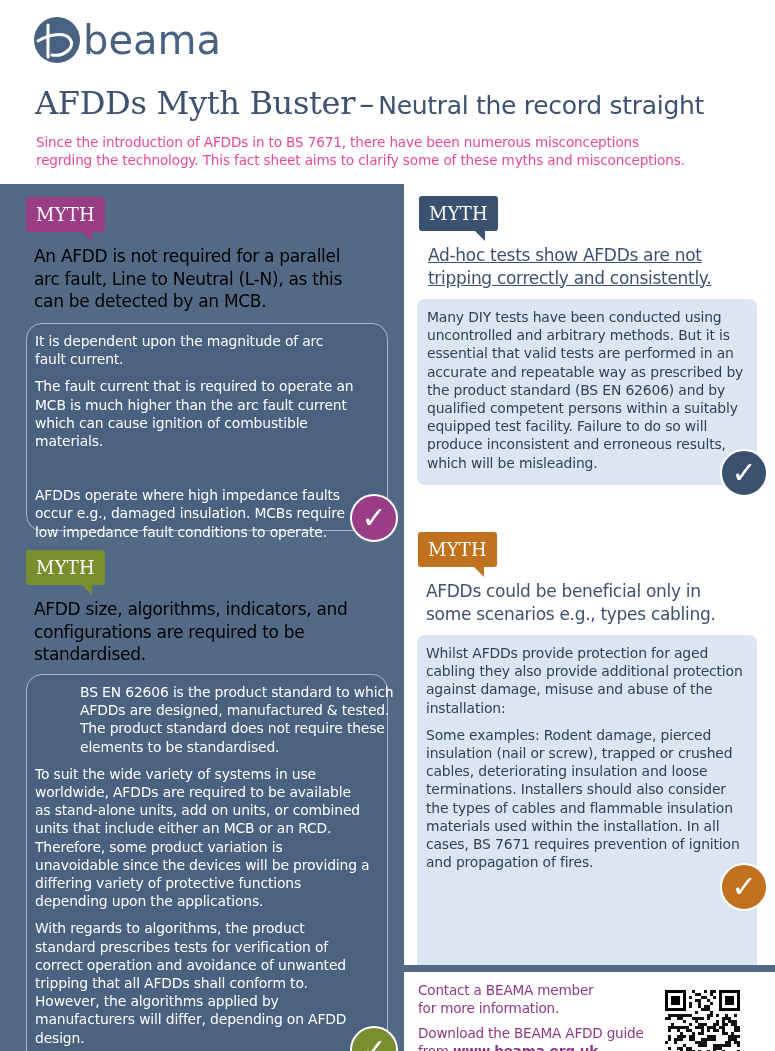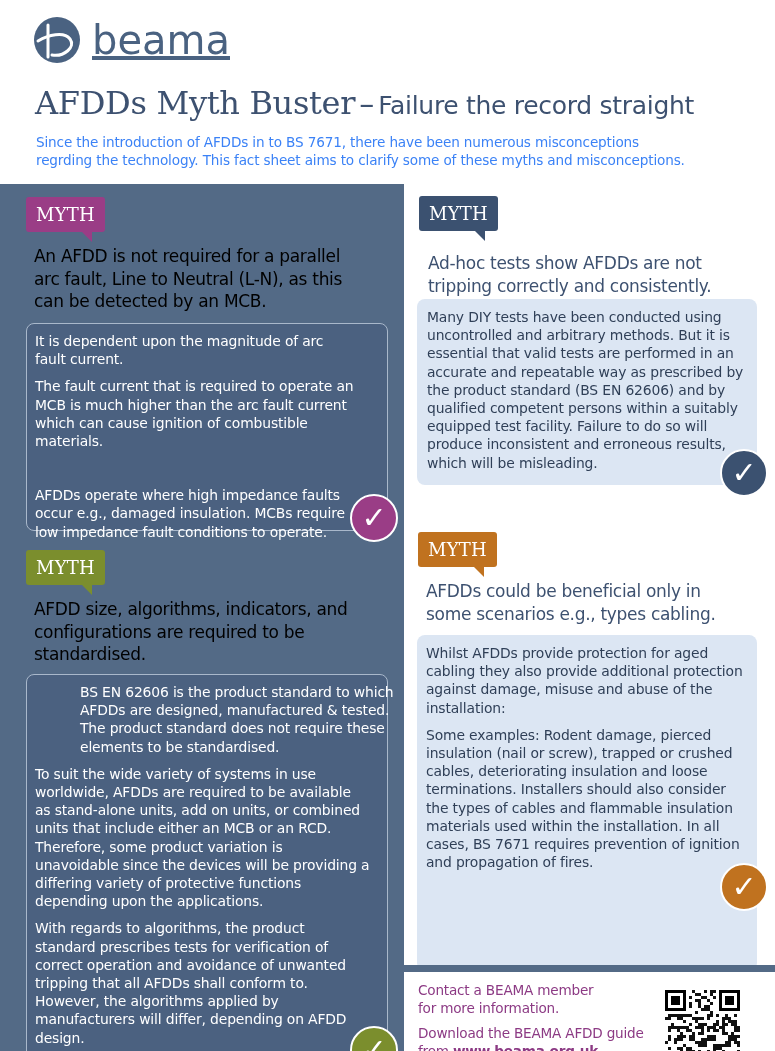--- a/index.html
+++ b/index.html
@@ -5,43 +5,43 @@
     html, body { margin: 0; padding: 0; }
     body {
       width: 775px; height: 1051px; overflow: hidden;
       background: #ffffff; position: relative;
       font-family: "DejaVu Sans", sans-serif;
       color: #3d5170;
     }
     .logo { position: absolute; left: 34px; top: 17px; display: flex; align-items: center; }
     .logo-mark { width: 46px; height: 46px; border-radius: 50%; background: #4a6281; position: relative; overflow: hidden; }
     .logo-mark svg { position: absolute; left: 0; top: 0; }
-    .logo-word { font-family: "DejaVu Sans", sans-serif; font-size: 40px; color: #4a6281; margin-left: 12px; letter-spacing: 0px; line-height: 46px; font-weight: 400; text-decoration: underline; }
+    .logo-word { font-family: "DejaVu Sans", sans-serif; font-size: 40px; color: #4a6281; margin-left: 3px; letter-spacing: 0px; line-height: 46px; font-weight: 400; }
 
     .title { position: absolute; left: 35px; top: 84px; white-space: nowrap; color: #3d5170; }
     .title .main { font-family: "DejaVu Serif", serif; font-size: 32px; letter-spacing: -0.3px; }
     .title .dash { font-family: "DejaVu Sans", sans-serif; font-size: 30px; margin: 0 4px; }
     .title .sub { font-family: "DejaVu Sans", sans-serif; font-size: 25px; letter-spacing: -0.3px; }
 
-    .intro { position: absolute; left: 36px; top: 133px; width: 720px; font-size: 13.6px; line-height: 18px; color: #3b82f6; letter-spacing: -0.15px; }
+    .intro { position: absolute; left: 36px; top: 133px; width: 720px; font-size: 13.6px; line-height: 18px; color: #ec4899; letter-spacing: -0.15px; }
     .intro p { margin: 0; }
 
     .left-col { position: absolute; left: 0; top: 184px; width: 404px; height: 867px; background: #536a86; }
     .bottom-bar { position: absolute; left: 404px; top: 965px; width: 371px; height: 7px; background: #536a86; }
 
     .myth-badge { position: absolute; height: 35px; padding: 0 10px; border-radius: 3px; color: #ffffff;
       font-family: "DejaVu Serif", serif; font-size: 18px; line-height: 35px; letter-spacing: 0.2px; }
     .myth-badge::after { content: ""; position: absolute; left: 56px; bottom: -10px; width: 0; height: 0;
       border-top: 10px solid var(--c); border-left: 10px solid transparent; }
 
     .myth-heading { position: absolute; font-size: 17px; line-height: 22.5px; letter-spacing: -0.3px; }
     .left-col .myth-heading { color: #000000; }
     .right .myth-heading { color: #3d5170; }
 
-    .answer-dark { position: absolute; border: 1px solid #a9b8cb; border-radius: 8px; background: #4b6180;
+    .answer-dark { position: absolute; border: 1px solid #a9b8cb; border-radius: 16px; background: #4b6180;
       color: #ffffff; font-size: 13.9px; line-height: 18.2px; letter-spacing: -0.15px; padding: 8px 8px 10px 8px; box-sizing: border-box; }
     .answer-light { position: absolute; border-radius: 8px; background: #dce6f3; color: #2f3f57;
       font-size: 13.9px; line-height: 18.2px; letter-spacing: -0.15px; padding: 9px 10px 10px 10px; box-sizing: border-box; }
     .answer-dark p, .answer-light p { margin: 0 0 9px 0; }
     .answer-dark p:last-child, .answer-light p:last-child { margin-bottom: 0; }
 
     .check { position: absolute; width: 44px; height: 44px; border-radius: 50%; border: 2px solid #ffffff;
       display: flex; align-items: center; justify-content: center; color: #ffffff; font-size: 30px; line-height: 1; box-sizing: content-box; }
 
     .contact { position: absolute; left: 418px; top: 981px; color: #8c3a84; font-size: 13.6px; line-height: 18px; letter-spacing: -0.2px; }
@@ -56,21 +56,21 @@
   <div class="logo-mark">
     <svg width="46" height="46" viewBox="0 0 46 46">
       <path d="M14 8 L14 40" stroke="#fff" stroke-width="3" fill="none" stroke-linecap="round"></path>
       <path d="M4 24 C 14 18, 30 14, 36 22 C 42 30, 30 40, 18 38" stroke="#fff" stroke-width="3" fill="none" stroke-linecap="round"></path>
     </svg>
   </div>
   <span class="logo-word">beama</span>
 </div>
 
 <div class="title">
-  <span class="main">AFDDs Myth Buster</span><span class="dash">–</span><span class="sub">Failure the record straight</span>
+  <span class="main">AFDDs Myth Buster</span><span class="dash">–</span><span class="sub">Neutral the record straight</span>
 </div>
 
 <div class="intro">
   <p>Since the introduction of AFDDs in to BS 7671, there have been numerous misconceptions</p>
   <p>regrding the technology. This fact sheet aims to clarify some of these myths and misconceptions.</p>
 </div>
 
 <div class="left-col">
 
   <div class="myth-badge" style="left:26px; top:13px; background:#9a3d86; --c:#9a3d86;">MYTH</div>
@@ -88,21 +88,21 @@
     <p style="width:335px;margin-left:45px;">BS EN 62606 is the product standard to which AFDDs are designed, manufactured &amp; tested. The product standard does not require these elements to be standardised.</p>
     <p style="width:335px;">To suit the wide variety of systems in use worldwide, AFDDs are required to be available as stand-alone units, add on units, or combined units that include either an MCB or an RCD. Therefore, some product variation is unavoidable since the devices will be providing a differing variety of protective functions depending upon the applications.</p>
     <p style="width:325px;">With regards to algorithms, the product standard prescribes tests for verification of correct operation and avoidance of unwanted tripping that all AFDDs shall conform to. However, the algorithms applied by manufacturers will differ, depending on AFDD design.</p>
   </div>
   <div class="check" style="left:350px; top:842px; background:#7b8e2d;">✓</div>
 </div>
 
 <div class="right">
 
   <div class="myth-badge" style="left:419px; top:196px; background:#3b5170; --c:#3b5170;">MYTH</div>
-  <div class="myth-heading" style="left:428px; top:252px; width:320px;">Ad-hoc tests show AFDDs are not tripping correctly and consistently.</div>
+  <div class="myth-heading" style="left:428px; top:244px; width:320px;text-decoration:underline;">Ad-hoc tests show AFDDs are not tripping correctly and consistently.</div>
   <div class="answer-light" style="left:417px; top:299px; width:340px; height:186px;">
     <p>Many DIY tests have been conducted using uncontrolled and arbitrary methods. But it is essential that valid tests are performed in an accurate and repeatable way as prescribed by the product standard (BS EN 62606) and by qualified competent persons within a suitably equipped test facility. Failure to do so will produce inconsistent and erroneous results, which will be misleading.</p>
   </div>
   <div class="check" style="left:720px; top:449px; background:#3b5170;">✓</div>
 
   <div class="myth-badge" style="left:418px; top:532px; background:#c0721f; --c:#c0721f;">MYTH</div>
   <div class="myth-heading" style="left:426px; top:580px; width:320px;">AFDDs could be beneficial only in some scenarios e.g., types cabling.</div>
   <div class="answer-light" style="left:417px; top:635px; width:340px; height:336px; padding-left:9px;">
     <p>Whilst AFDDs provide protection for aged cabling they also provide additional protection against damage, misuse and abuse of the installation:</p>
     <p>Some examples: Rodent damage, pierced insulation (nail or screw), trapped or crushed cables, deteriorating insulation and loose terminations. Installers should also consider the types of cables and flammable insulation materials used within the installation. In all cases, BS 7671 requires prevention of ignition and propagation of fires.</p>

